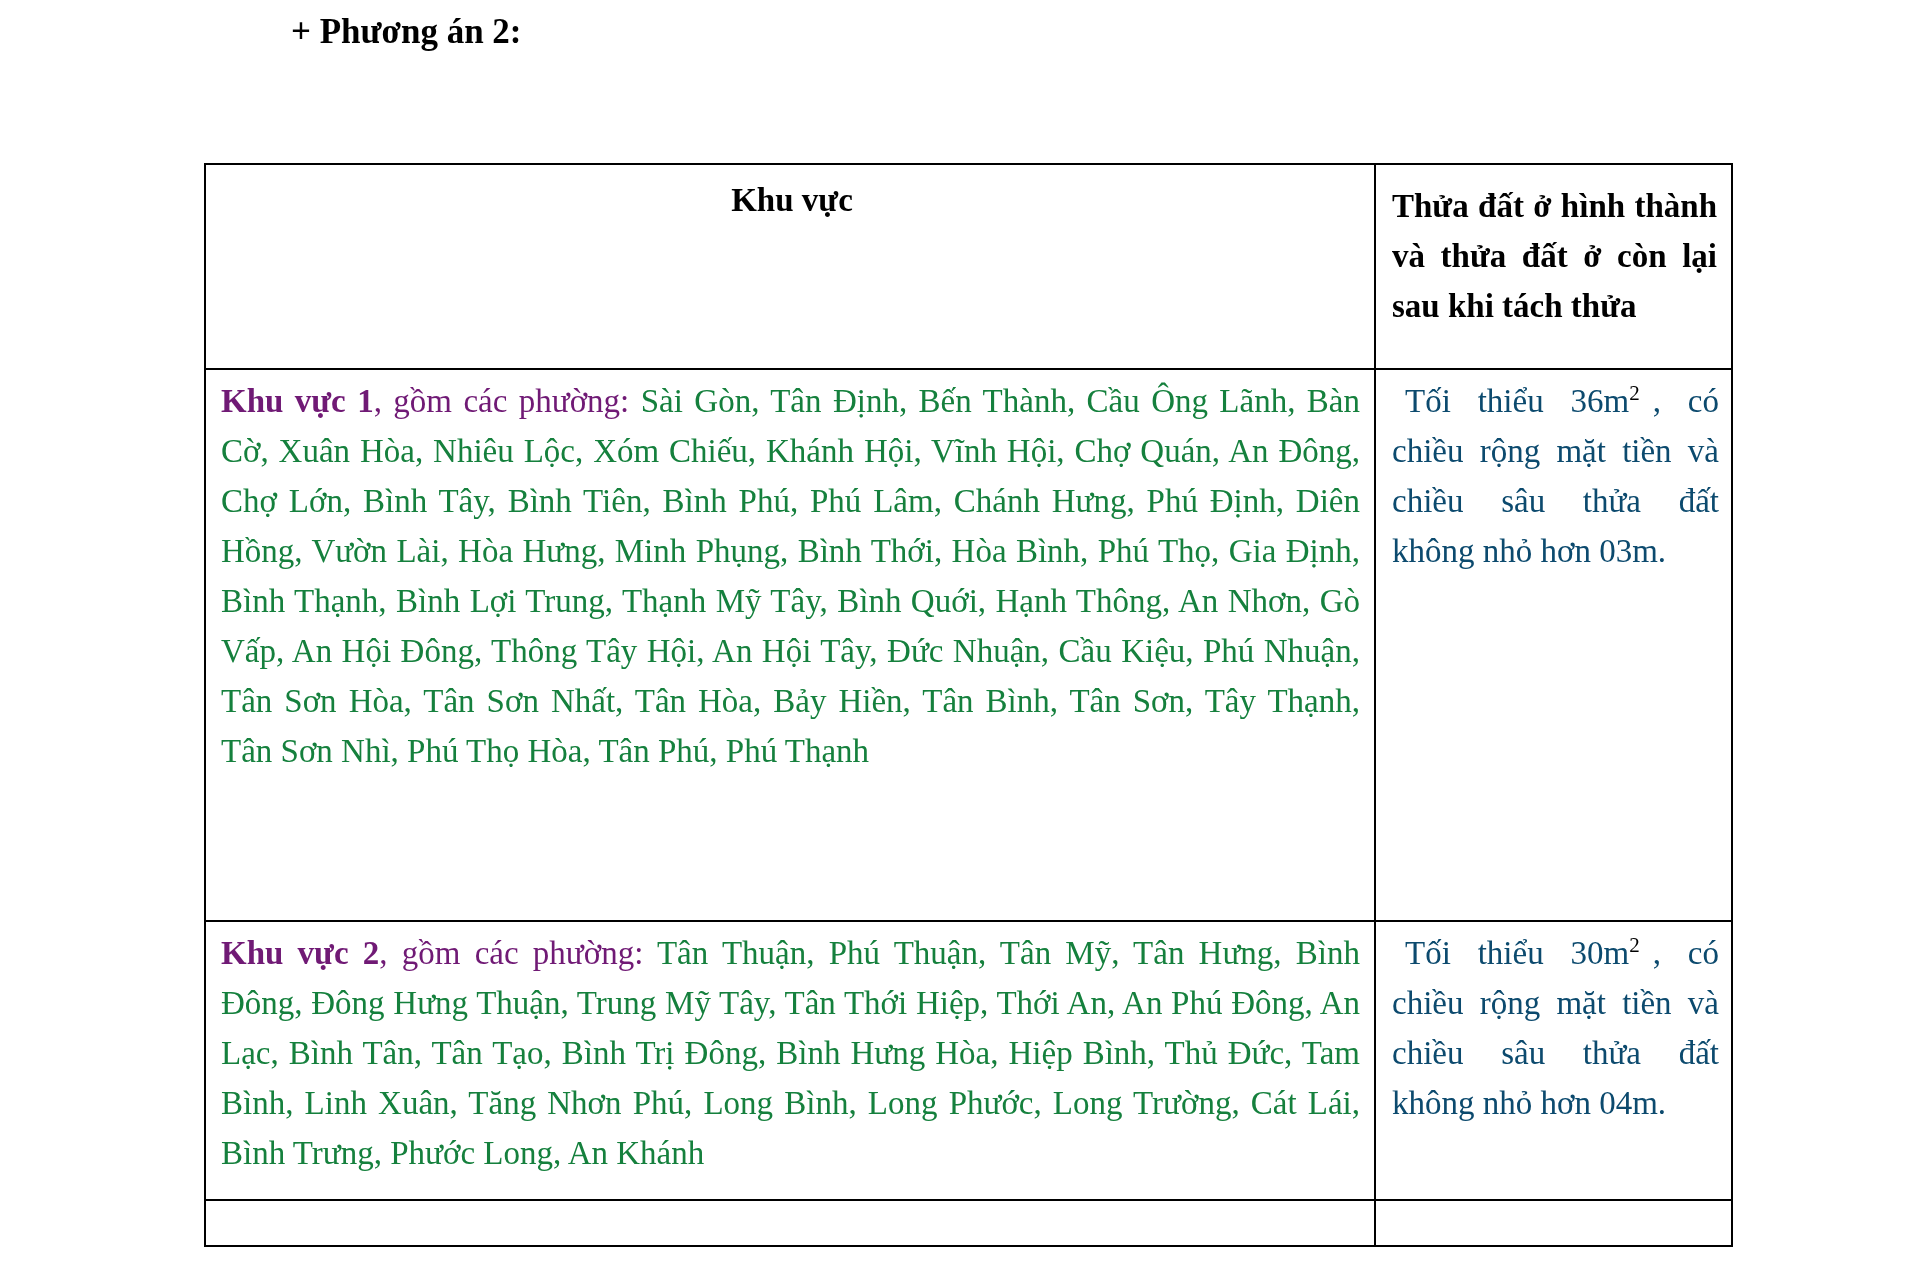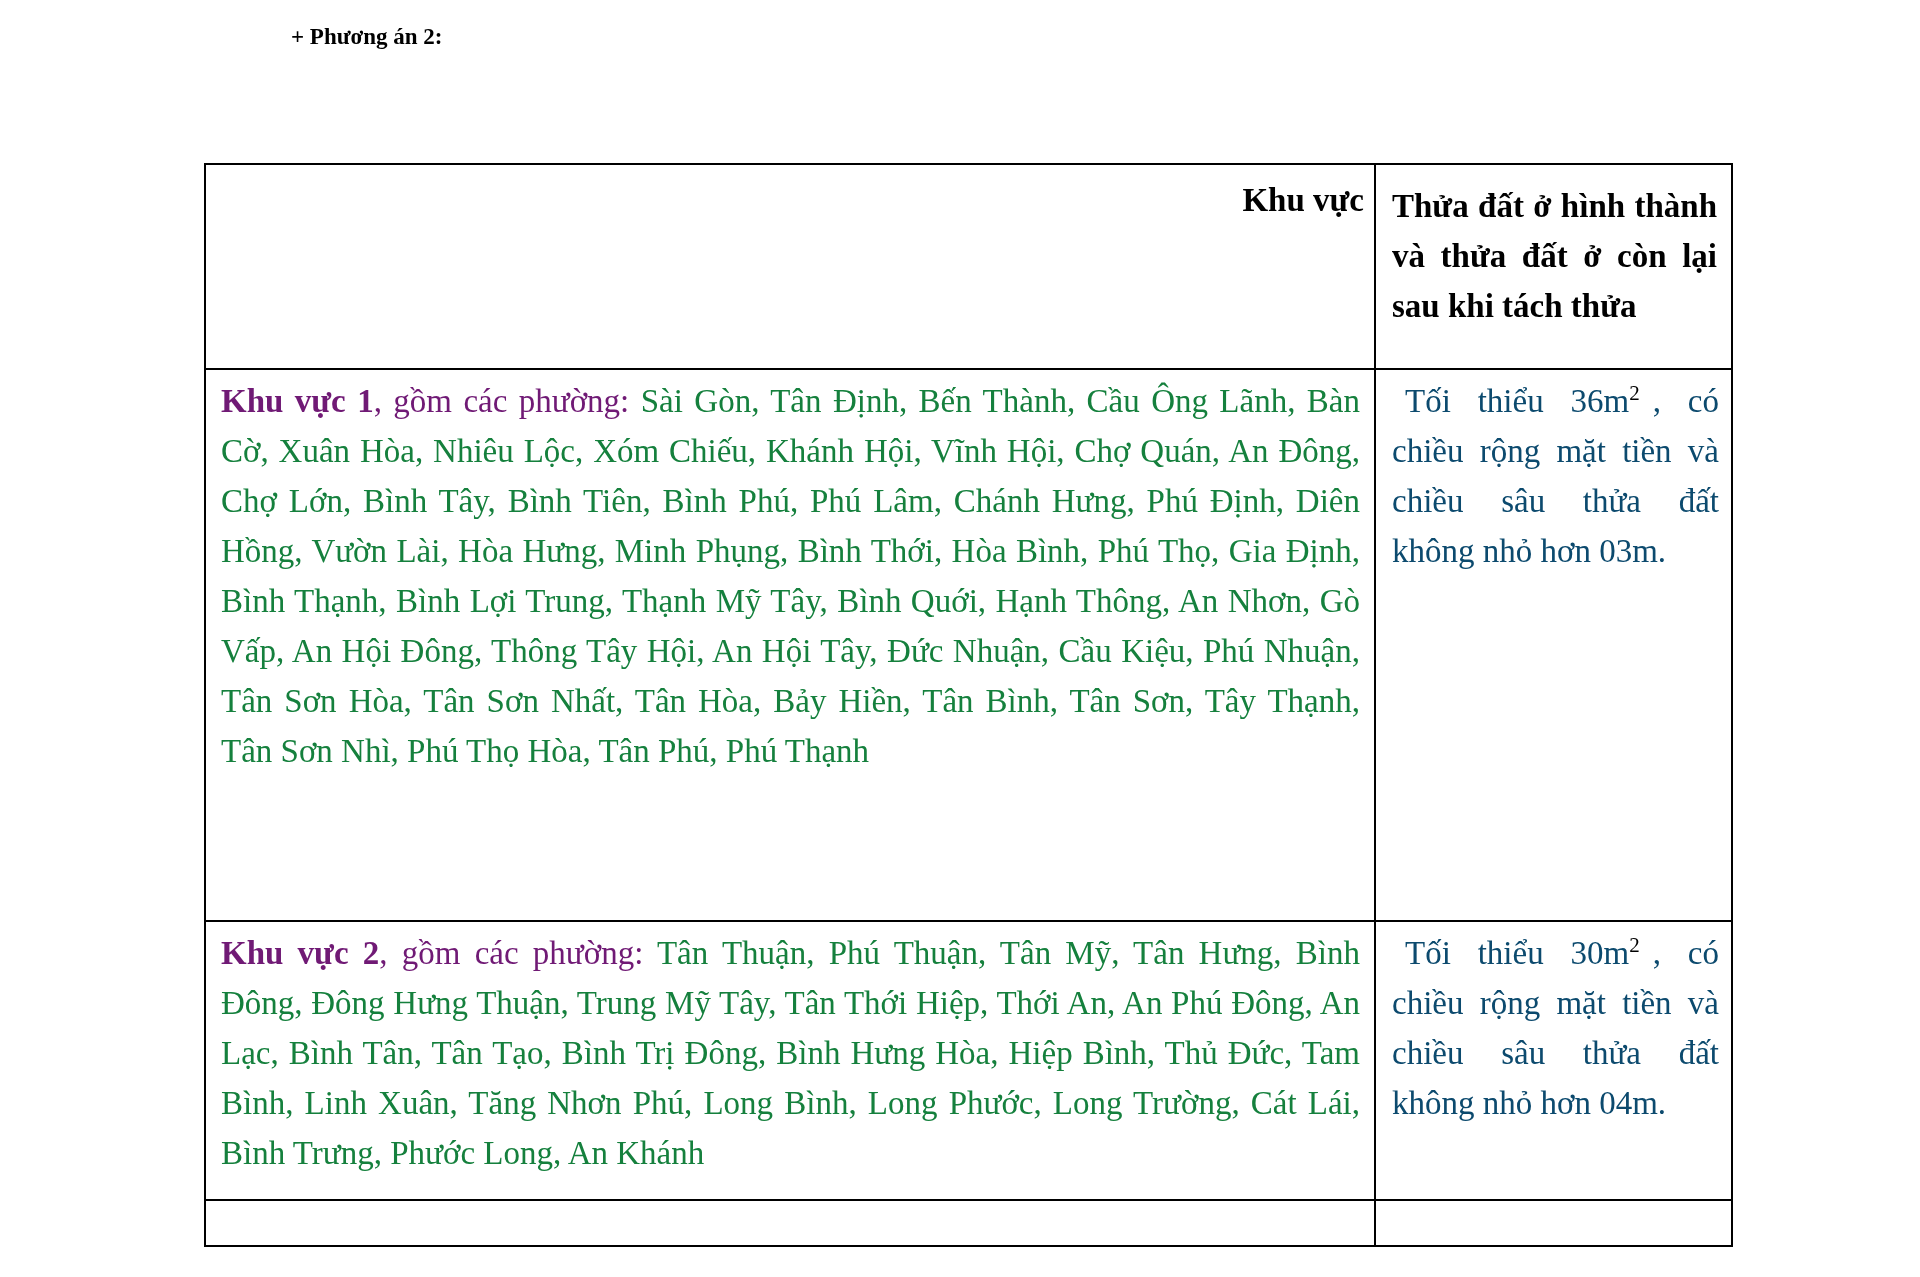--- a/index.html
+++ b/index.html
@@ -11,22 +11,22 @@
   .page {
     position: relative;
     width: 1920px;
     height: 1277px;
     overflow: hidden;
     background: #ffffff;
   }
   .doc-heading {
     position: absolute;
     left: 291px;
-    top: 24px;
-    font-size: 23px;
+    top: 12px;
+    font-size: 35px;
     font-weight: bold;
     color: #000;
     white-space: nowrap;
   }
   table.zoning-table {
     position: absolute;
     left: 204px;
     top: 163px;
     width: 1527px;
     border-collapse: collapse;
@@ -38,21 +38,21 @@
     vertical-align: top;
     font-size: 33px;
     line-height: 50px;
     background: #fff;
   }
   col.c-area  { width: 1170px; }
   col.c-rule  { width: 357px; }
 
   th.area-header {
     height: 205px;
-    text-align: right;
+    text-align: center;
     font-weight: bold;
     padding: 10px 10px 0 14px;
   }
   th.rule-header {
     height: 205px;
     text-align: justify;
     font-weight: bold;
     padding: 16px 14px 0 16px;
   }
   td.zone-cell {

